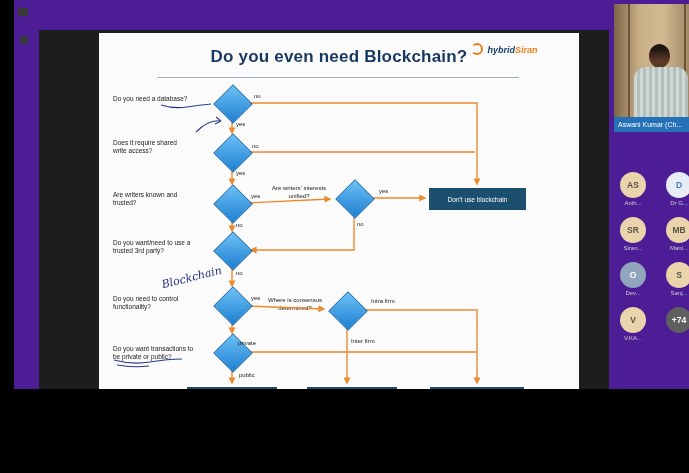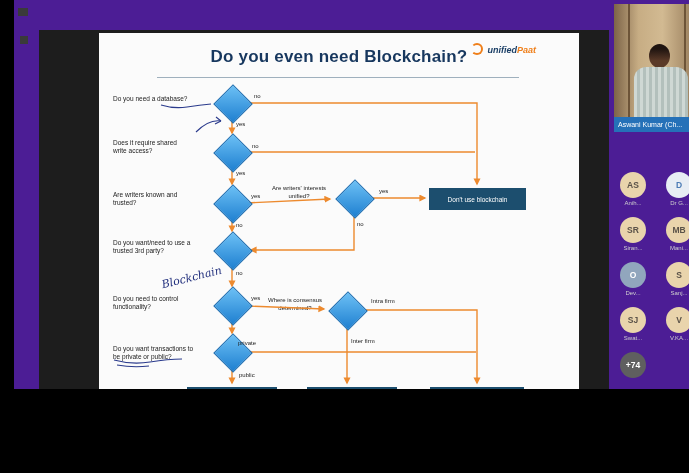--- a/index.html
+++ b/index.html
@@ -64,21 +64,21 @@
   <span class="wm" style="left:300px;top:200px;">Intellipaat</span>
   <span class="wm" style="left:450px;top:110px;">Intellipaat</span>
   <span class="wm" style="left:150px;top:330px;">Intellipaat</span>
   <span class="wm" style="left:470px;top:320px;">Intellipaat</span>
 
   <div id="slide">
     <div class="slide-title">Do you even need Blockchain?</div>
     <div class="title-rule"></div>
     <div class="logo">
       <span class="logoicon"></span>
-      <span style="color:#1b3f66;">unified</span><span style="color:#ef7f1a;">Paat</span>
+      <span style="color:#1b3f66;">hybrid</span><span style="color:#ef7f1a;">Siran</span>
     </div>
 
     <div class="q" style="left:14px;top:62px;width:95px;">Do you need a database?</div>
     <div class="q" style="left:14px;top:106px;width:76px;">Does it require shared write access?</div>
     <div class="q" style="left:14px;top:158px;width:76px;">Are writers known and trusted?</div>
     <div class="q" style="left:14px;top:206px;width:86px;">Do you want/need to use a trusted 3rd party?</div>
     <div class="q" style="left:14px;top:262px;width:80px;">Do you need to control functionality?</div>
     <div class="q" style="left:14px;top:312px;width:84px;">Do you want transactions to be private or public?</div>
 
     <div class="dq" style="left:168px;top:152px;width:64px;">Are writers' interests unified?</div>
@@ -181,24 +181,20 @@
       </div>
       <div class="ptile">
         <div class="pavatar" style="background: rgb(145, 166, 189); color: rgb(255, 255, 255);">O</div>
         <div class="pname">Dev...</div>
       </div>
       <div class="ptile">
         <div class="pavatar" style="background: rgb(233, 212, 172); color: rgb(90, 82, 72);">S</div>
         <div class="pname">Sanj...</div>
       </div>
       <div class="ptile">
-        <div class="pavatar" style="background: rgb(233, 212, 172); color: rgb(90, 82, 72);">SJ</div>
-        <div class="pname">Swat...</div>
-      </div>
-      <div class="ptile">
         <div class="pavatar" style="background: rgb(233, 212, 172); color: rgb(90, 82, 72);">V</div>
         <div class="pname">V.KA...</div>
       </div>
       <div class="ptile">
         <div class="pavatar" style="background: rgb(95, 95, 95); color: rgb(255, 255, 255);">+74</div>
         <div class="pname"></div>
       </div>
     </div>
 
   <div id="playerbar">

